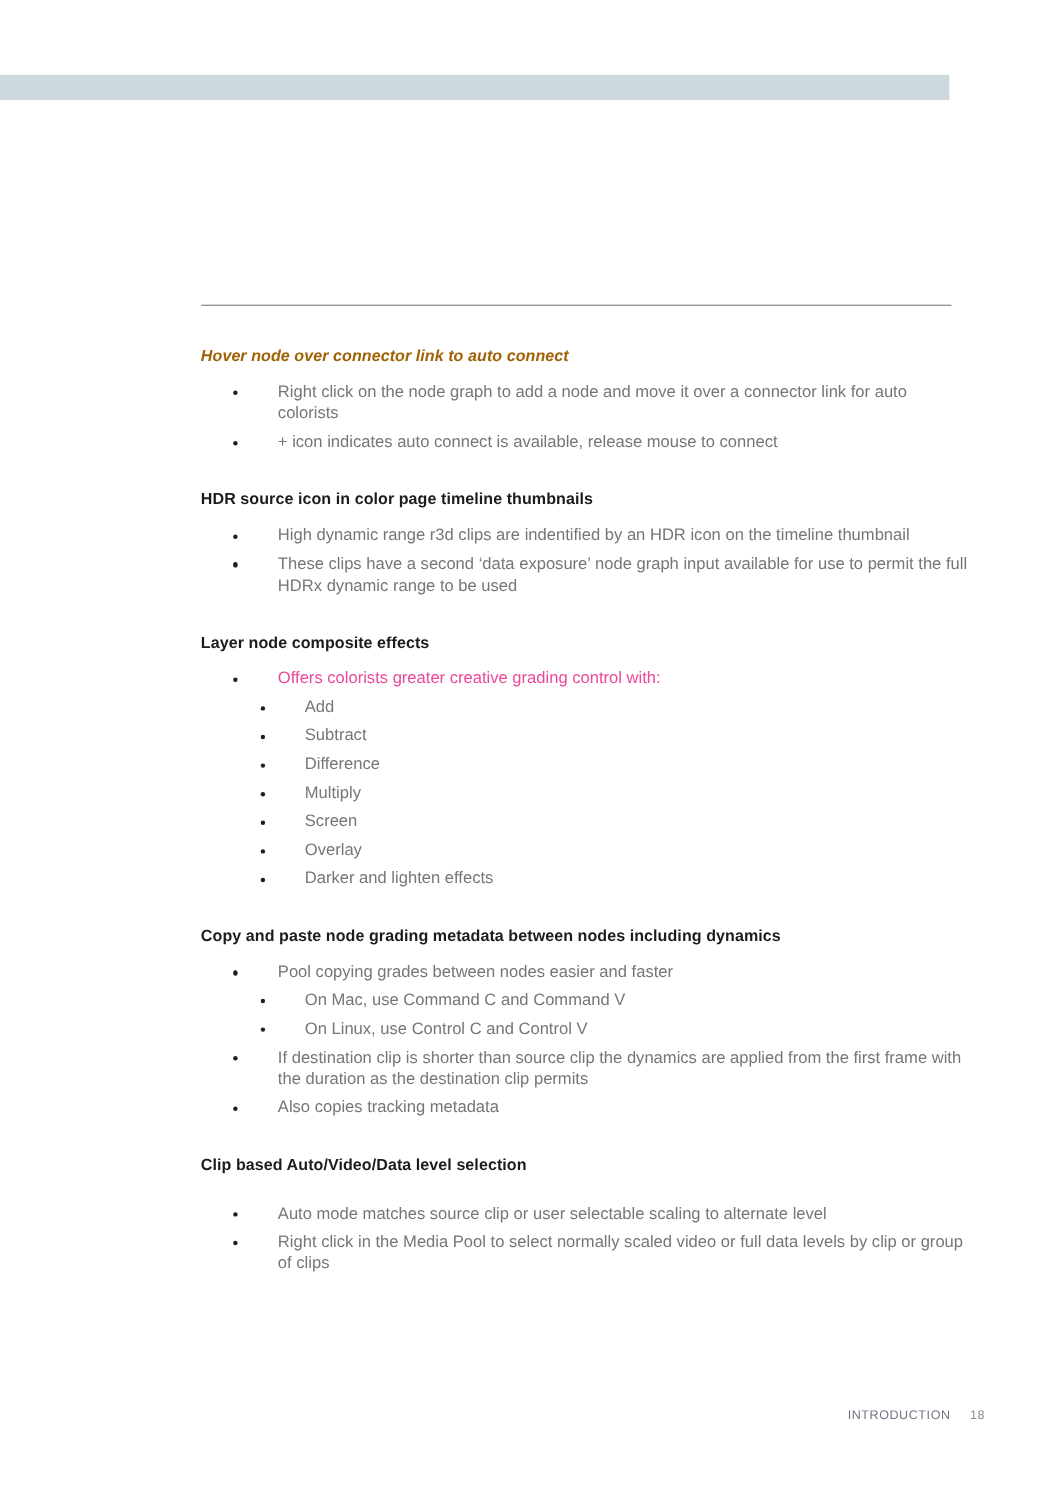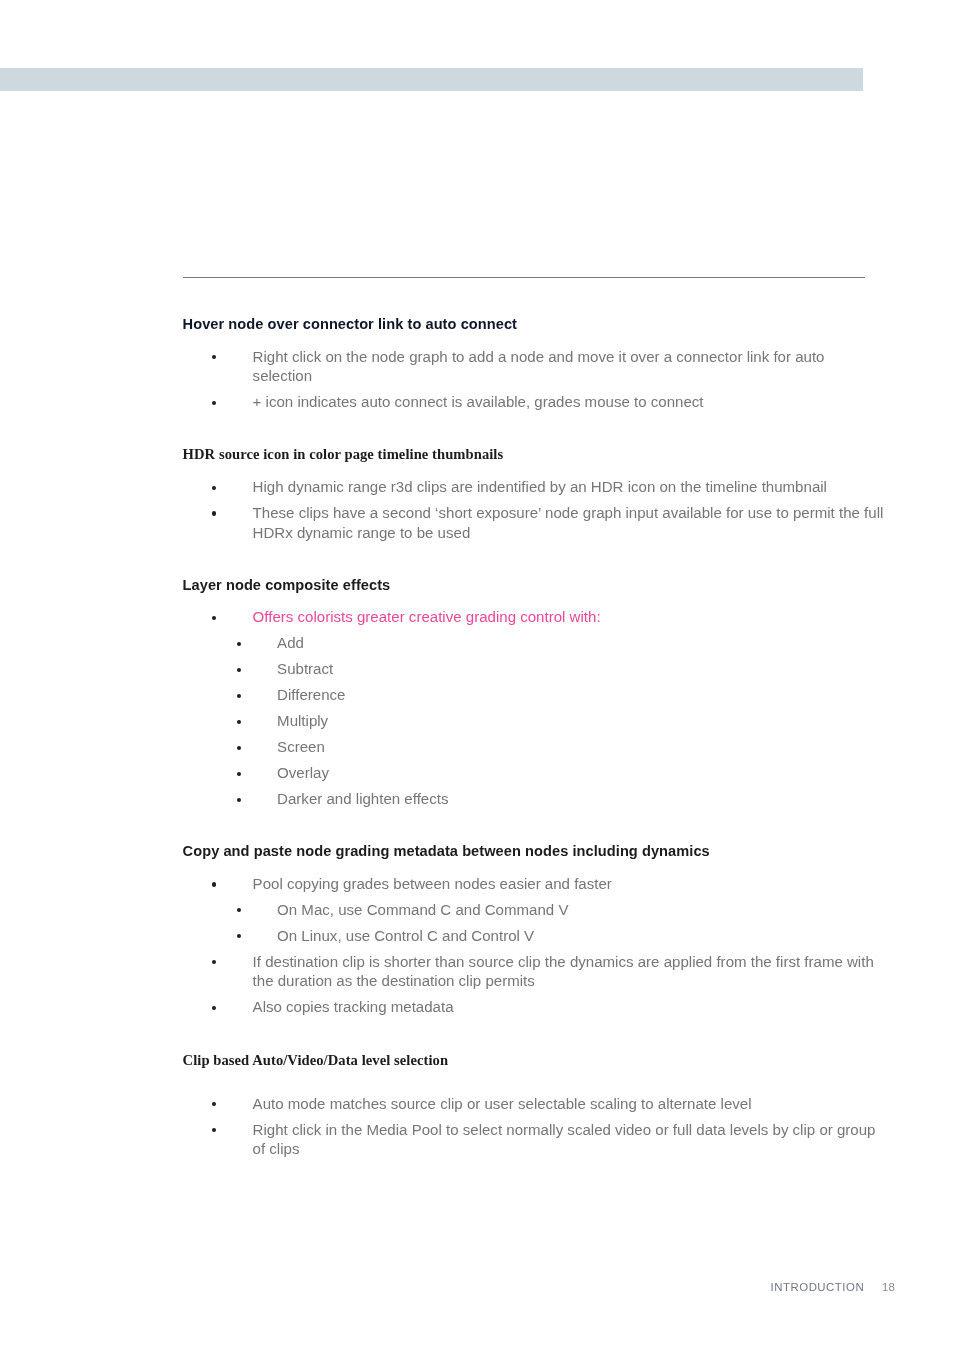--- a/index.html
+++ b/index.html
@@ -102,43 +102,43 @@
   }
 </style>
 </head>
 <body style="background: rgb(255, 255, 255);">
 
 <div class="accent-bar" style="background: rgb(205, 217, 223);"></div>
 <div class="rule" style="background: rgb(124, 122, 133);"></div>
 
 <main class="content">
   <section class="sec">
-    <h2 class="sec-head first" style="color: #0f172a;">Hover node over connector link to auto connect</h2>
+    <h2 class="sec-head first" style="color: #a16207; font-style: italic;">Hover node over connector link to auto connect</h2>
     <ul class="bullets">
       <li class="item l1" style="color: rgb(118, 118, 118);">
         <span class="bullet" style="background: rgb(30, 30, 30);"></span>
         <span class="ln">Right click on the node graph to add a node and move it over a connector link for auto</span>
-        <span class="ln">selection</span>
-      </li>
-      <li class="item l1" style="color: rgb(118, 118, 118);">
-        <span class="bullet" style="background: rgb(30, 30, 30);"></span>
-        <span class="ln">+ icon indicates auto connect is available, grades mouse to connect</span>
-      </li>
-    </ul>
-  </section>
-  <section class="sec">
-    <h2 class="sec-head" style="color: rgb(28, 28, 28); font-family: Liberation Serif, serif;">HDR source icon in color page timeline thumbnails</h2>
+        <span class="ln">colorists</span>
+      </li>
+      <li class="item l1" style="color: rgb(118, 118, 118);">
+        <span class="bullet" style="background: rgb(30, 30, 30);"></span>
+        <span class="ln">+ icon indicates auto connect is available, release mouse to connect</span>
+      </li>
+    </ul>
+  </section>
+  <section class="sec">
+    <h2 class="sec-head" style="color: rgb(28, 28, 28);">HDR source icon in color page timeline thumbnails</h2>
     <ul class="bullets">
       <li class="item l1" style="color: rgb(118, 118, 118);">
         <span class="bullet" style="background: rgb(30, 30, 30);"></span>
         <span class="ln">High dynamic range r3d clips are indentified by an HDR icon on the timeline thumbnail</span>
       </li>
       <li class="item l1" style="color: rgb(118, 118, 118);">
         <span class="bullet" style="background: rgb(30, 30, 30);"></span>
-        <span class="ln">These clips have a second ‘short exposure’ node graph input available for use to permit the full</span>
+        <span class="ln">These clips have a second ‘data exposure’ node graph input available for use to permit the full</span>
         <span class="ln">HDRx dynamic range to be used</span>
       </li>
     </ul>
   </section>
   <section class="sec">
     <h2 class="sec-head" style="color: rgb(28, 28, 28);">Layer node composite effects</h2>
     <ul class="bullets">
       <li class="item l1" style="color: #ec4899;">
         <span class="bullet" style="background: rgb(30, 30, 30);"></span>
         <span class="ln">Offers colorists greater creative grading control with:</span>
@@ -193,21 +193,21 @@
         <span class="ln">If destination clip is shorter than source clip the dynamics are applied from the first frame with</span>
         <span class="ln">the duration as the destination clip permits</span>
       </li>
       <li class="item l1" style="color: rgb(118, 118, 118);">
         <span class="bullet" style="background: rgb(30, 30, 30);"></span>
         <span class="ln">Also copies tracking metadata</span>
       </li>
     </ul>
   </section>
   <section class="sec">
-    <h2 class="sec-head" style="color: rgb(28, 28, 28); font-family: Liberation Serif, serif;">Clip based Auto/Video/Data level selection</h2>
+    <h2 class="sec-head" style="color: rgb(28, 28, 28);">Clip based Auto/Video/Data level selection</h2>
     <ul class="bullets">
       <li class="item l1" style="color: rgb(118, 118, 118); margin-top: 24px;">
         <span class="bullet" style="background: rgb(30, 30, 30);"></span>
         <span class="ln">Auto mode matches source clip or user selectable scaling to alternate level</span>
       </li>
       <li class="item l1" style="color: rgb(118, 118, 118);">
         <span class="bullet" style="background: rgb(30, 30, 30);"></span>
         <span class="ln">Right click in the Media Pool to select normally scaled video or full data levels by clip or group</span>
         <span class="ln">of clips</span>
       </li>

